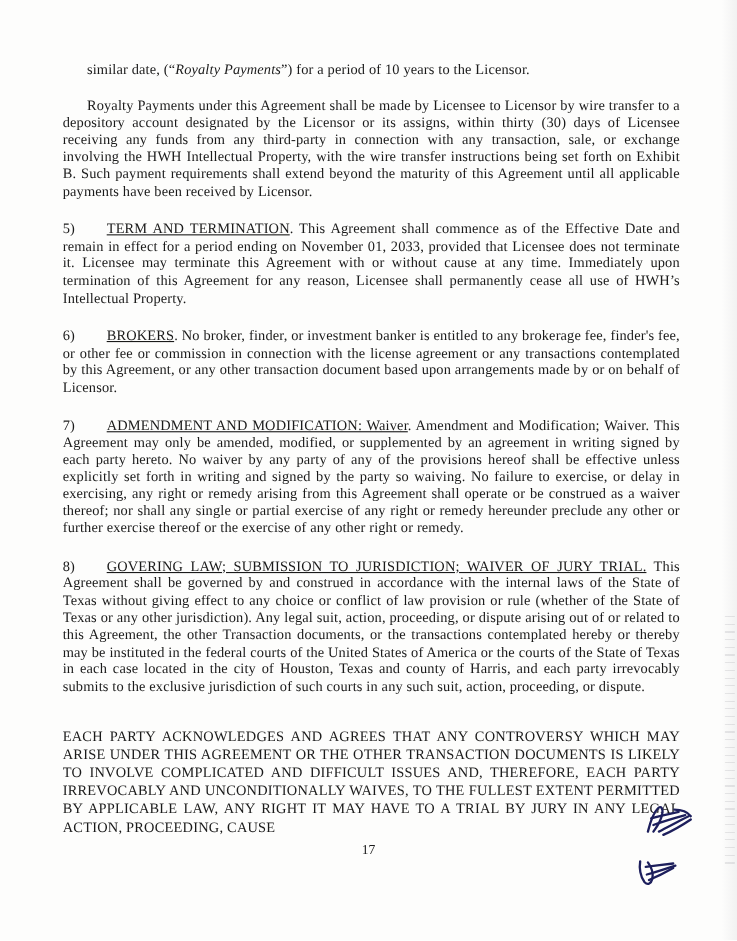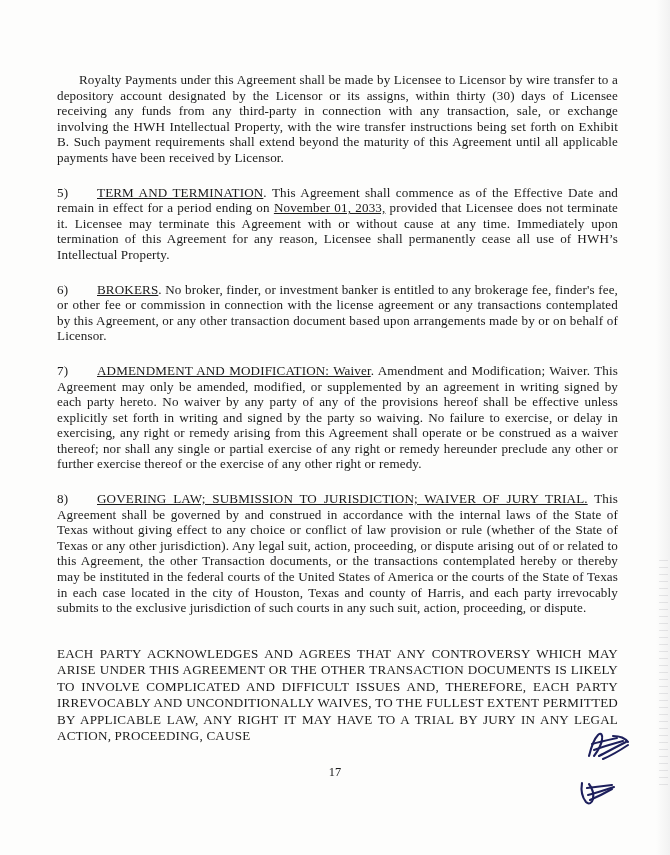--- a/index.html
+++ b/index.html
@@ -40,21 +40,21 @@
   }
   .gap-md { height: 17px; }
   .gap-lg { height: 19px; }
 
   .indent { text-indent: 22px; }
 
   .num {
     display: inline-block;
     width: 40px;
   }
-  .u { text-decoration: underline; }
+  .u { }
   .ital { font-style: italic; }
 
   .heading {
     font-weight: normal;
     text-decoration: underline;
   }
 
   .caps-para {
     font-size: 13.1px;
     line-height: 16.4px;
@@ -117,20 +117,21 @@
     opacity: 0.55;
   }
 </style>
 </head>
 <body>
 
 <div id="page">
 
   <div id="page-inner">
 
+    <p class="para indent"><span>similar date, (“</span><span class="ital">Royalty Payments</span><span>”) for a period of 10 years to the Licensor.</span></p>
 
     <div class="gap-md"></div>
 
     <p class="para indent">Royalty Payments under this Agreement shall be made by Licensee to Licensor by wire transfer to a depository account designated by the Licensor or its assigns, within thirty (30) days of Licensee receiving any funds from any third-party in connection with any transaction, sale, or exchange involving the HWH Intellectual Property, with the wire transfer instructions being set forth on Exhibit B.  Such payment requirements shall extend beyond the maturity of this Agreement until all applicable payments have been received by Licensor.</p>
 
     <div class="gap-lg"></div>
 
     <p class="para"><span class="num">5)</span><span class="heading">TERM AND TERMINATION</span><span>. This Agreement shall commence as of the Effective Date and remain in effect for a period ending on </span><span class="u">November 01, 2033,</span><span> provided that Licensee does not terminate it. Licensee may terminate this Agreement with or without cause at any time. Immediately upon termination of this Agreement for any reason, Licensee shall permanently cease all use of HWH’s Intellectual Property.</span></p>
 
     <div class="gap-lg"></div>

